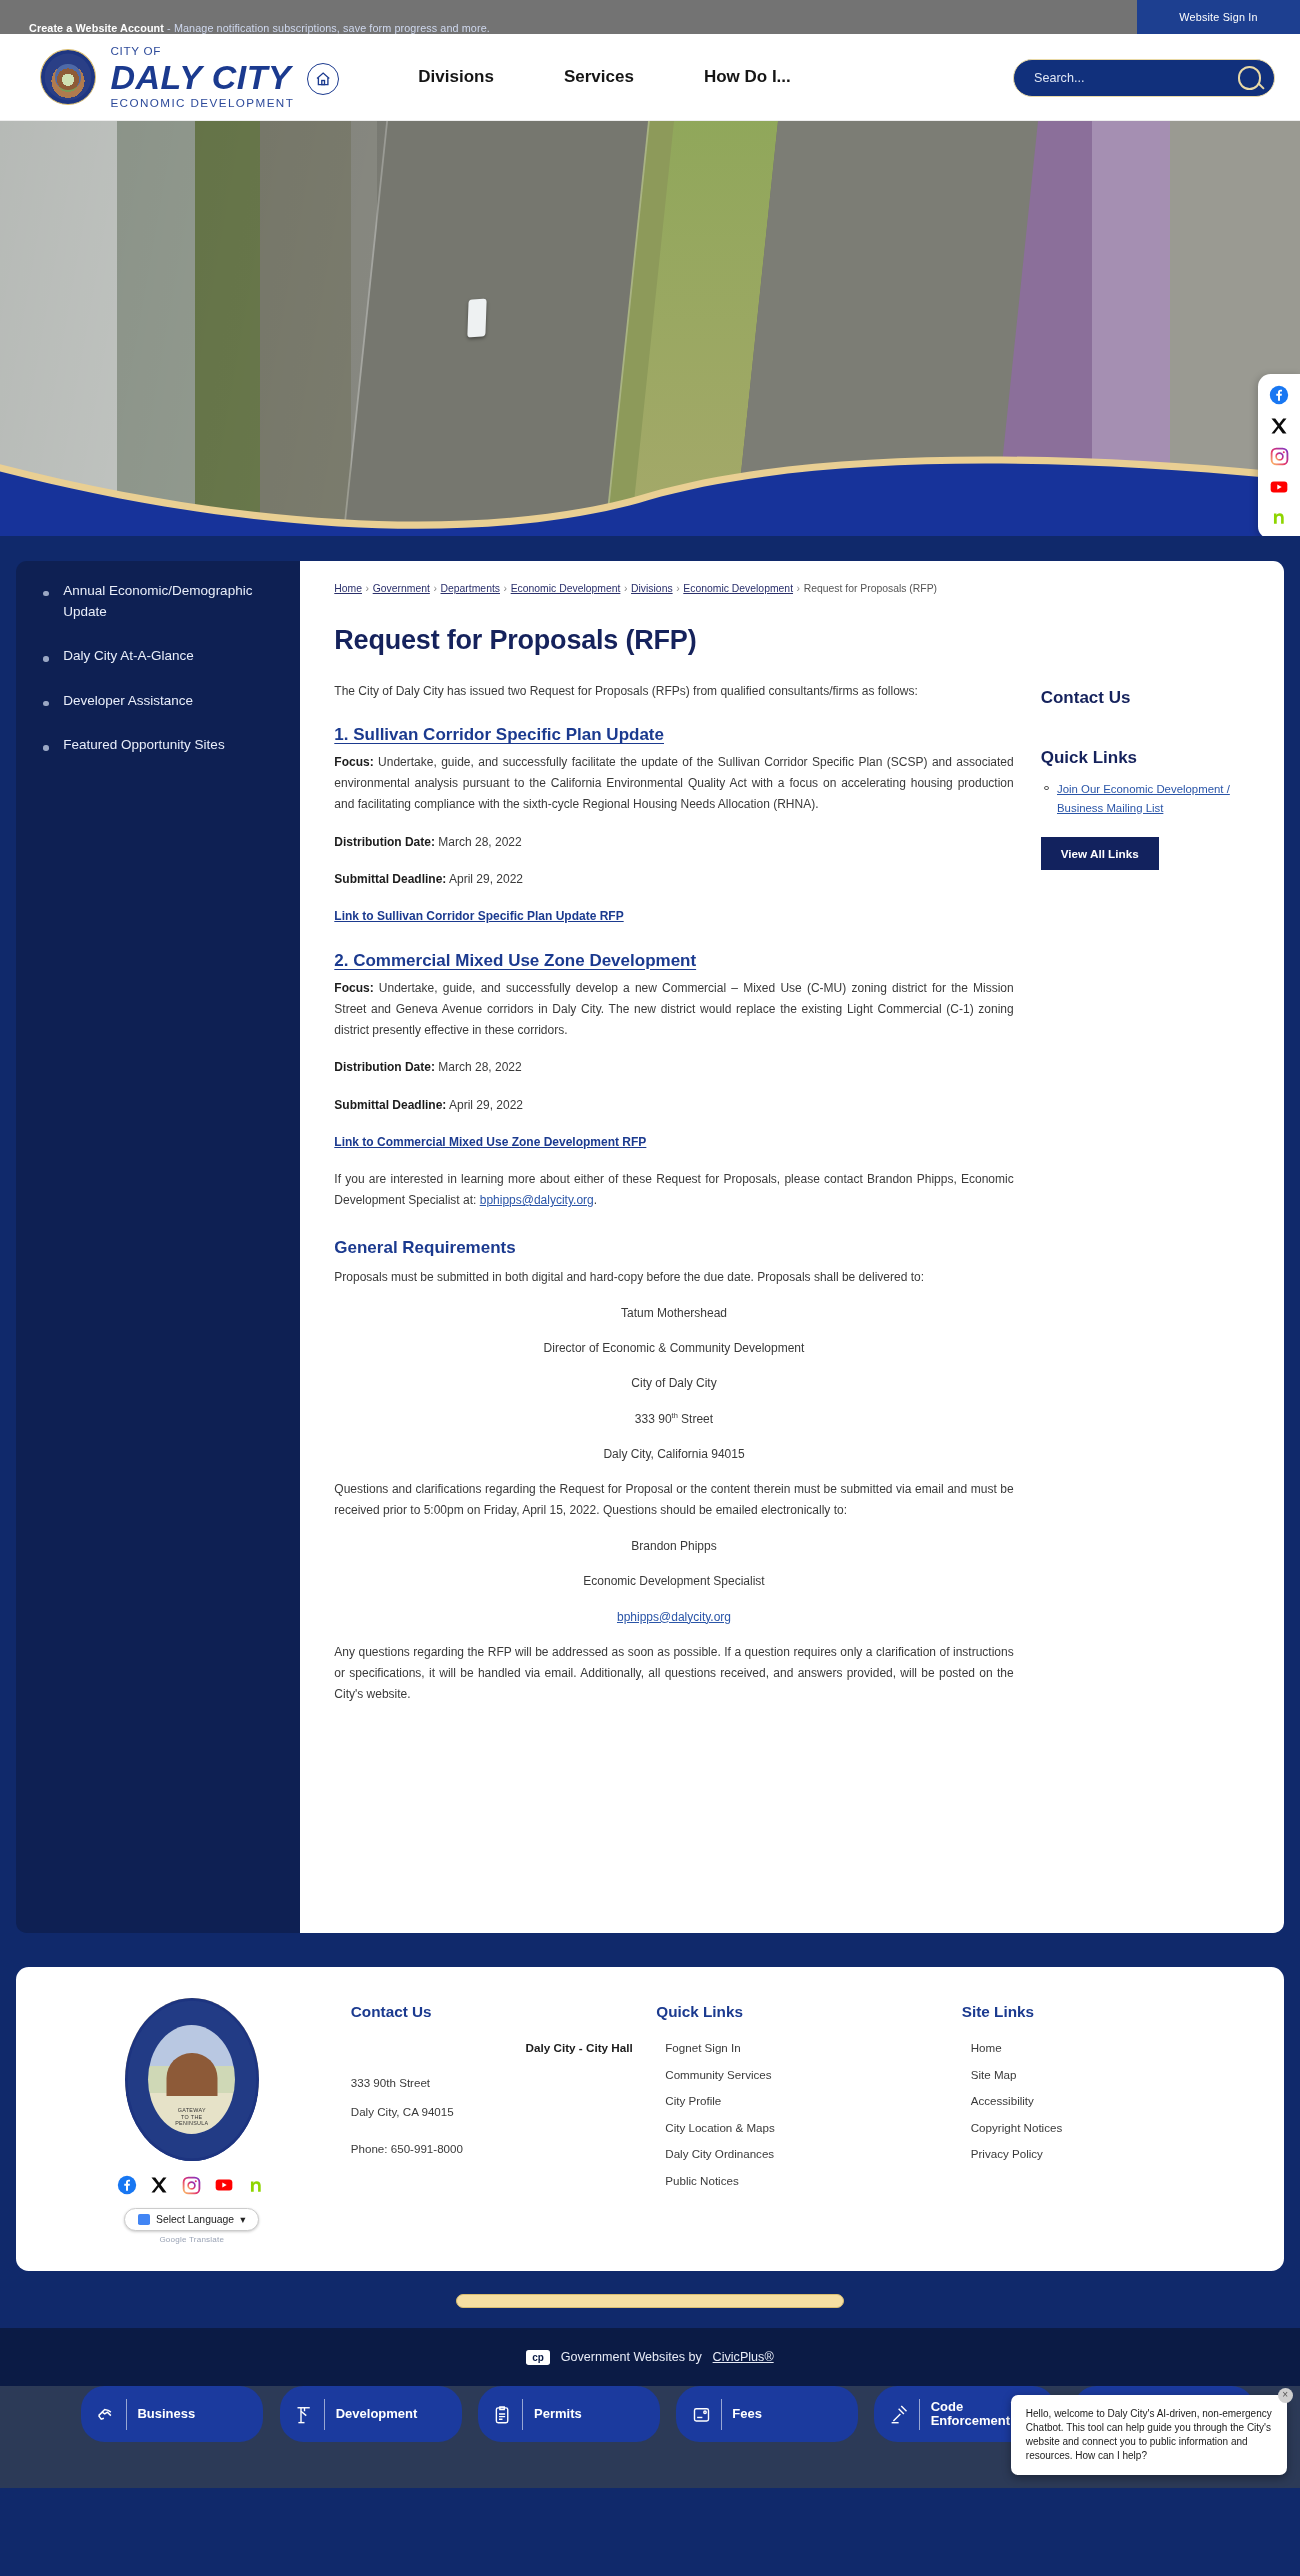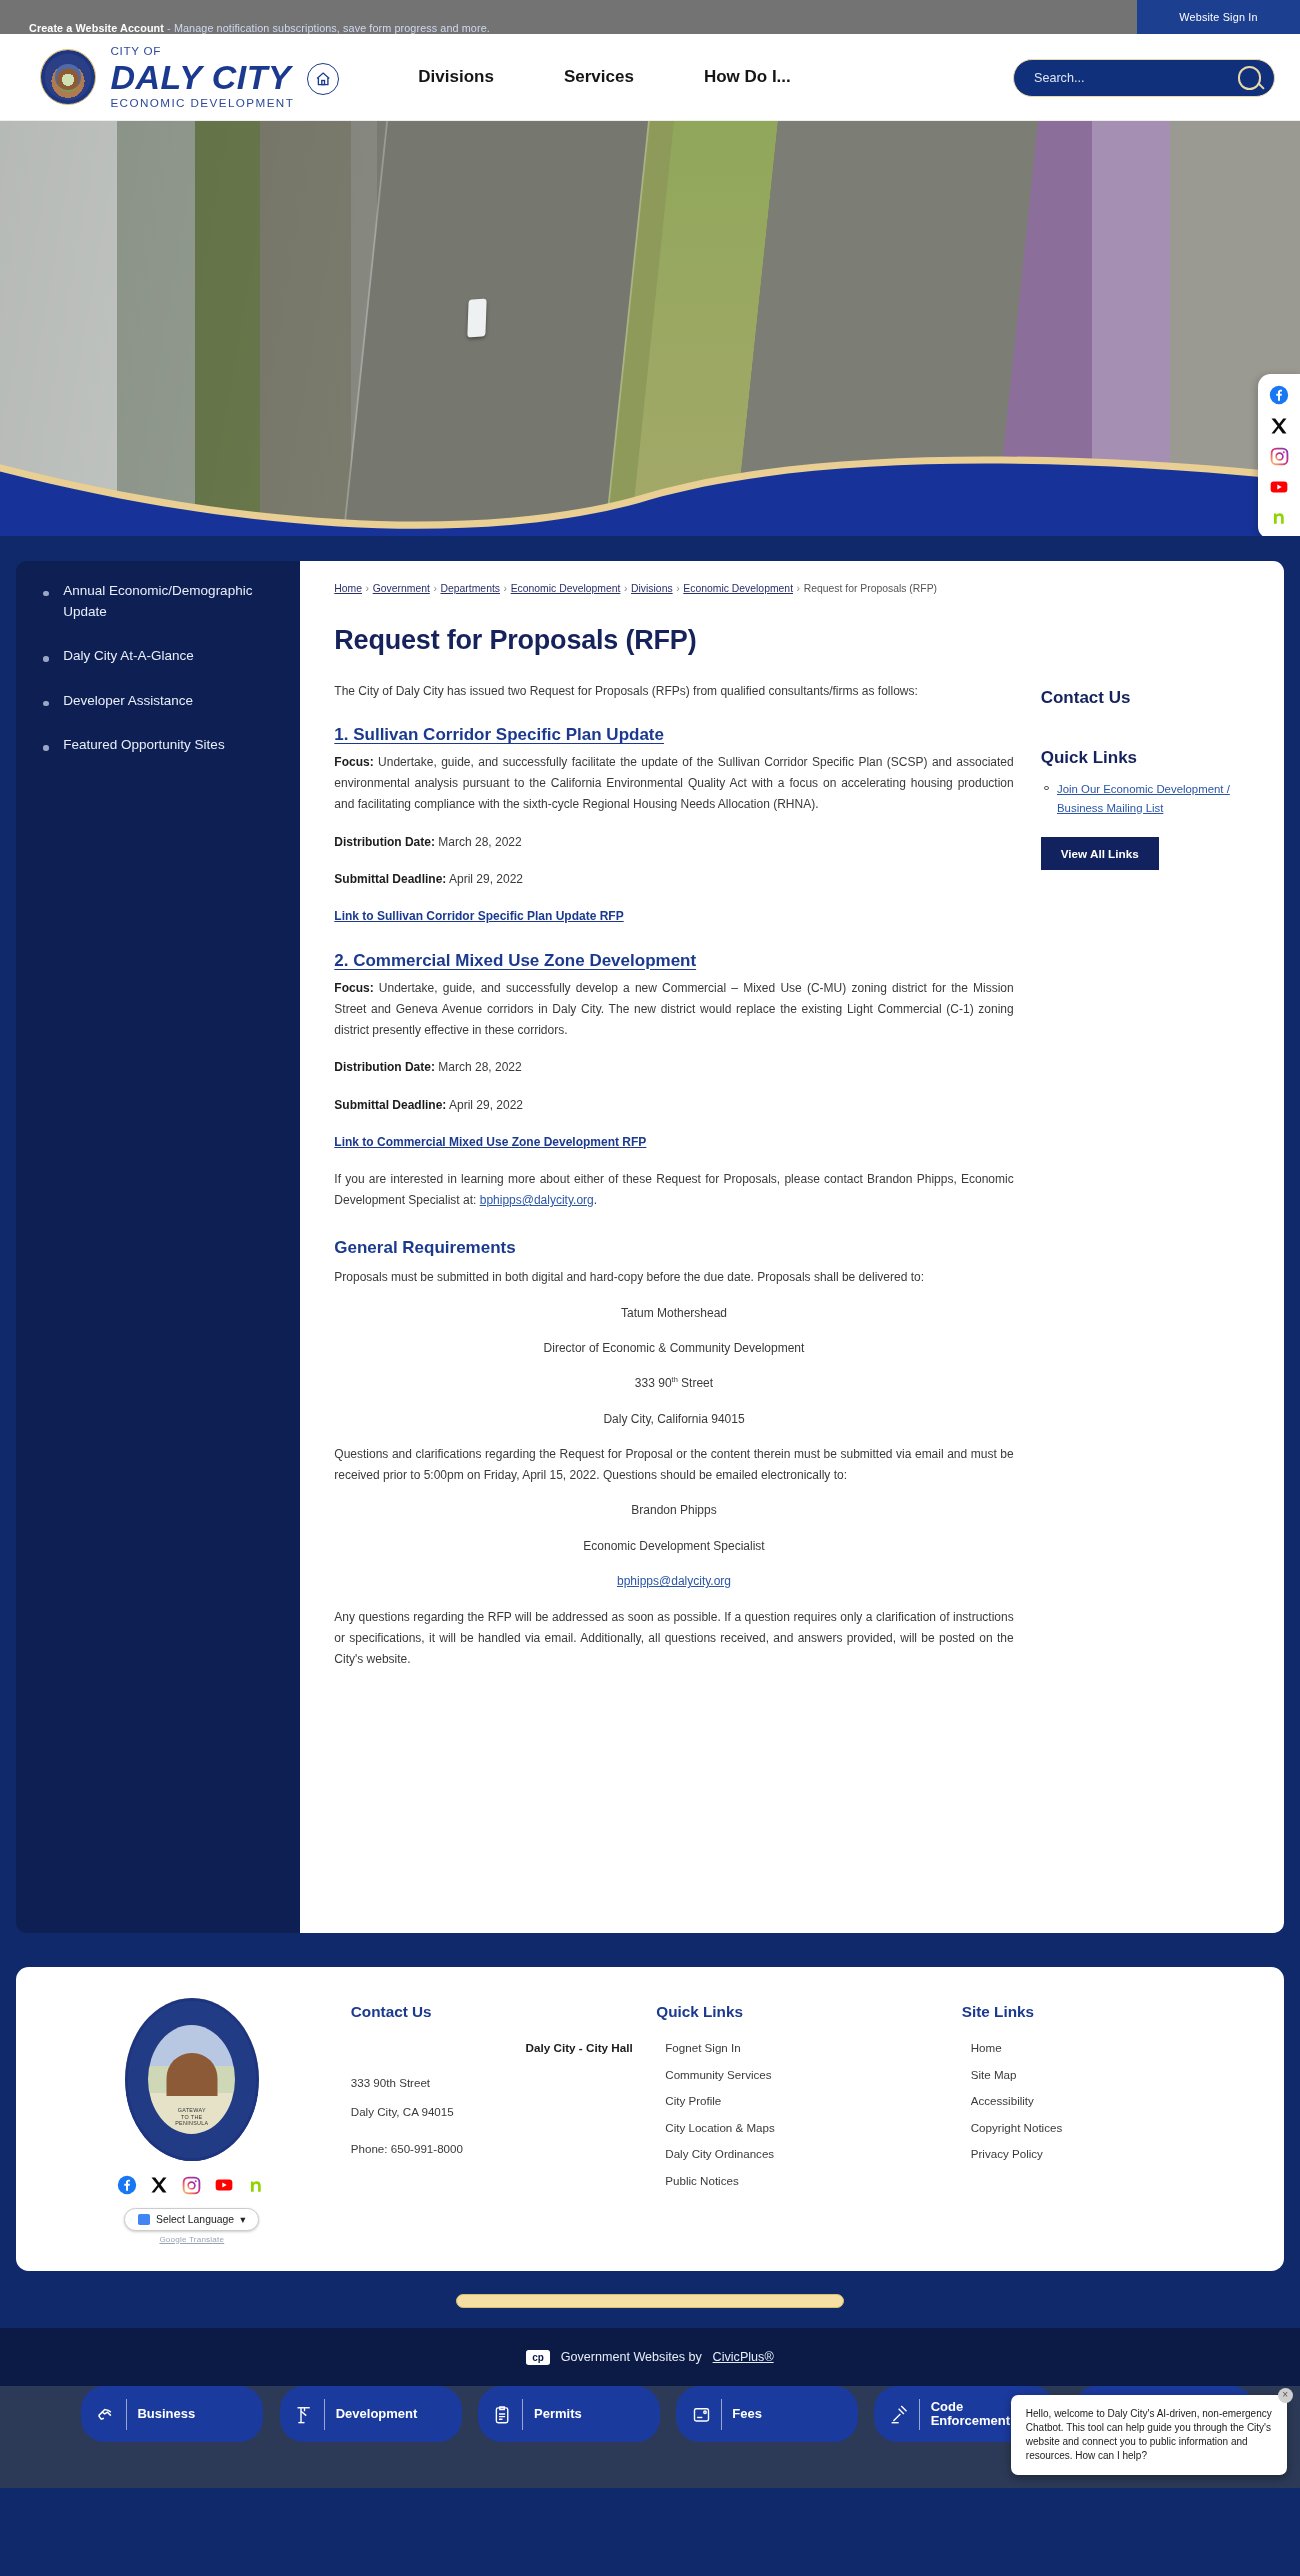--- a/index.html
+++ b/index.html
@@ -203,21 +203,21 @@
     font-size:5.4px; color:#333; letter-spacing:0.3px; line-height:1.25;
   }
   .fsocial{ display:flex; gap:12.6px; margin-bottom:12.6px;}
   .fsocial .sico{ width:20px;height:20px;}
   .lang{
     background:#fff; border:0.9px solid #ccc; border-radius:14.4px; padding:4.5px 12.6px;
     font-size:10.4px; color:#222; display:flex; align-items:center; gap:6.3px;
     box-shadow:0 0.9px 2.7px rgba(0,0,0,.2);
   }
   .lang .gicon{ width:11.7px;height:11.7px;background:#4285f4;border-radius:1.8px;}
-  .gtrans{ font-size:8.1px; color:#9aa3b5; margin-top:3.6px; letter-spacing:0.2px;text-decoration:underline;}
+  .gtrans{ font-size:8.1px; color:#9aa3b5; margin-top:3.6px; letter-spacing:0.2px;}
   .fcol{ flex:1; padding-top:5.4px;}
   .fcol h4{ font-size:15.3px; color:#1b3a8f; margin:0 0 20px; font-weight:700;}
   .fcol .strong{ font-size:11.7px; font-weight:700; color:#1c1c1c; margin:0 0 20px;text-align:right;}
   .fcol p{ font-size:11.6px; color:#3a3a3a; margin:0 0 10.8px; line-height:1.5;}
   .fcol ul{ list-style:none; margin:9px; padding:0;}
   .fcol li{ font-size:11.6px; color:#3a3a3a; margin-bottom:13.5px;}
   .fcol li a{ color:#3a3a3a; text-decoration:none;}
 
   
   .cp-wrap{ background:#10296b; padding-top:23.5px; position:relative;}
@@ -390,20 +390,21 @@
         <p class="meta"><span class="lbl">Submittal Deadline:</span><span> April 29, 2022</span></p>
         <p class="meta"><a class="link" href="#">Link to Commercial Mixed Use Zone Development RFP</a></p>
 
         <p><span>If you are interested in learning more about either of these Request for Proposals, please contact Brandon Phipps, Economic Development Specialist at: </span><a class="inline" href="#">bphipps@dalycity.org</a><span>.</span></p>
 
         <h2 class="gen">General Requirements</h2>
         <p>Proposals must be submitted in both digital and hard-copy before the due date. Proposals shall be delivered to:</p>
 
         <p class="center">Tatum Mothershead</p>
         <p class="center">Director of Economic &amp; Community Development</p>
+        <p class="center">City of Daly City</p>
         <p class="center"><span>333 90</span><sup>th</sup><span> Street</span></p>
         <p class="center">Daly City, California 94015</p>
 
         <p>Questions and clarifications regarding the Request for Proposal or the content therein must be submitted via email and must be received prior to 5:00pm on Friday, April 15, 2022. Questions should be emailed electronically to:</p>
 
         <p class="center">Brandon Phipps</p>
         <p class="center">Economic Development Specialist</p>
         <p class="center"><a class="inline" href="#">bphipps@dalycity.org</a></p>
 
         <p>Any questions regarding the RFP will be addressed as soon as possible. If a question requires only a clarification of instructions or specifications, it will be handled via email. Additionally, all questions received, and answers provided, will be posted on the City's website.</p>

